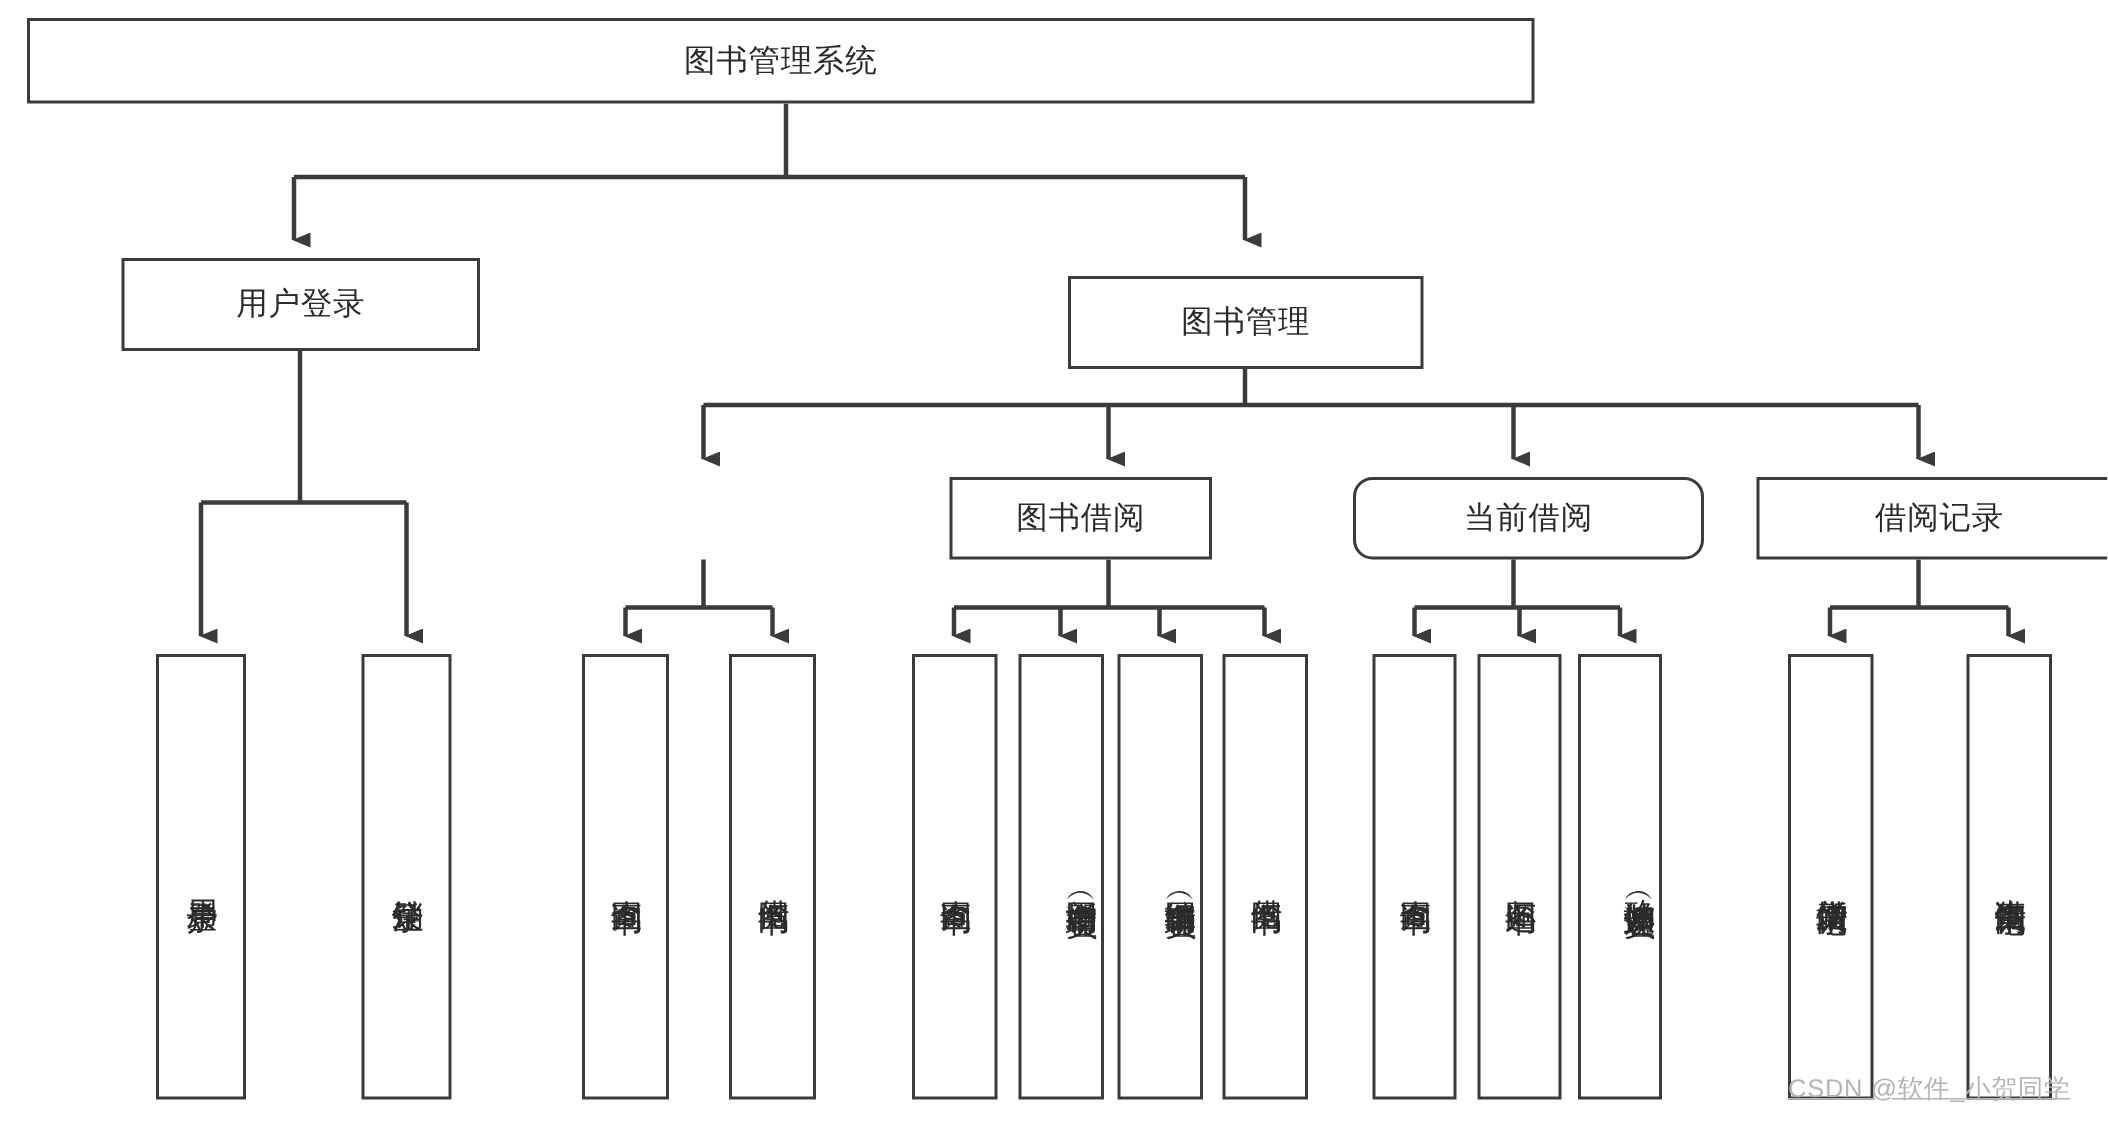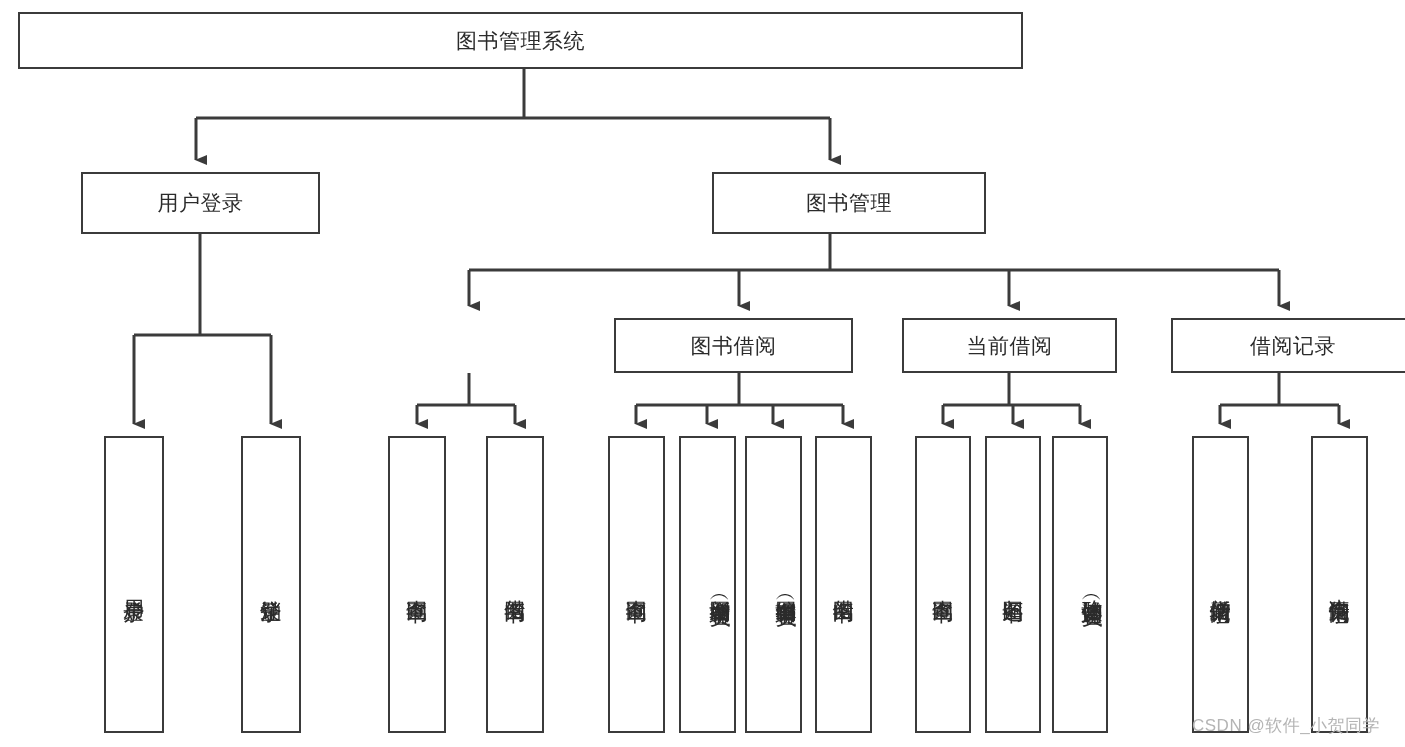--- a/index.html
+++ b/index.html
@@ -57,20 +57,21 @@
     padding-top: 0;
   }
   #watermark {
     position: absolute;
     left: 1192px;
     top: 714px;
     font-size: 17px;
     color: #b4b4b4;
     white-space: nowrap;
     letter-spacing: 0.5px;
+    text-decoration: underline;
   }
 </style>
 </head>
 <body>
 
 <div id="canvas">
 
   <svg class="wires" viewBox="0 0 1405 747" xmlns="http://www.w3.org/2000/svg">
     <defs>
       <marker id="arrow" viewBox="0 0 10 12" refX="5" refY="11" markerWidth="10" markerHeight="12" orient="auto-start-reverse" markerUnits="userSpaceOnUse">
@@ -123,28 +124,28 @@
     </g>
   </svg>
 
   <div class="node node-h" style="left:18px; top:12px; width:1005px; height:57px;">
     <span>图书管理系统</span>
   </div>
 
   <div class="node node-h" style="left:81px; top:172px; width:239px; height:62px;">
     <span>用户登录</span>
   </div>
-  <div class="node node-h" style="left:712px; top:172px; width:274px; height:62px;">
+  <div class="node node-h" style="left:712px; top:184px; width:237px; height:62px;">
     <span>图书管理</span>
   </div>
 
-  <div class="node node-h" style="left:614px; top:318px; width:239px; height:55px;text-align:center;">
+  <div class="node node-h" style="left:633px; top:318px; width:175px; height:55px;text-align:center;">
     <span>图书借阅</span>
   </div>
-  <div class="node node-h" style="left:902px; top:318px; width:215px; height:55px;">
+  <div class="node node-h" style="left:902px; top:318px; width:234px; height:55px;border-radius:13px;">
     <span>当前借阅</span>
   </div>
   <div class="node node-h" style="left:1171px; top:318px; width:244px; height:55px;">
     <span>借阅记录</span>
   </div>
 
   <div class="node node-v centered" style="left:104px; top:436px; width:60px; height:297px;">
     <span>用户登录</span>
   </div>
   <div class="node node-v centered" style="left:241px; top:436px; width:60px; height:297px;">

